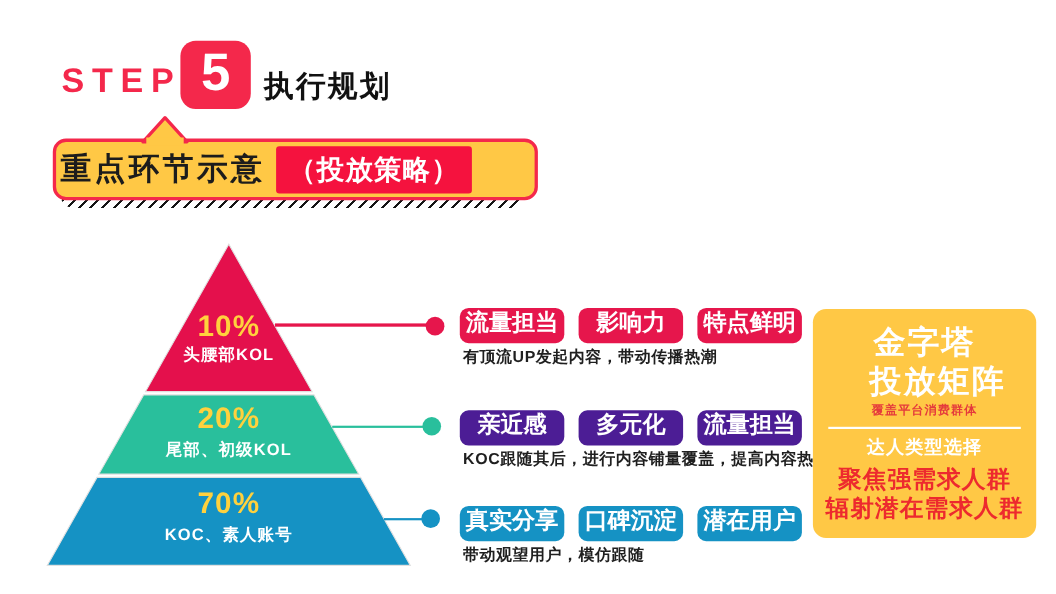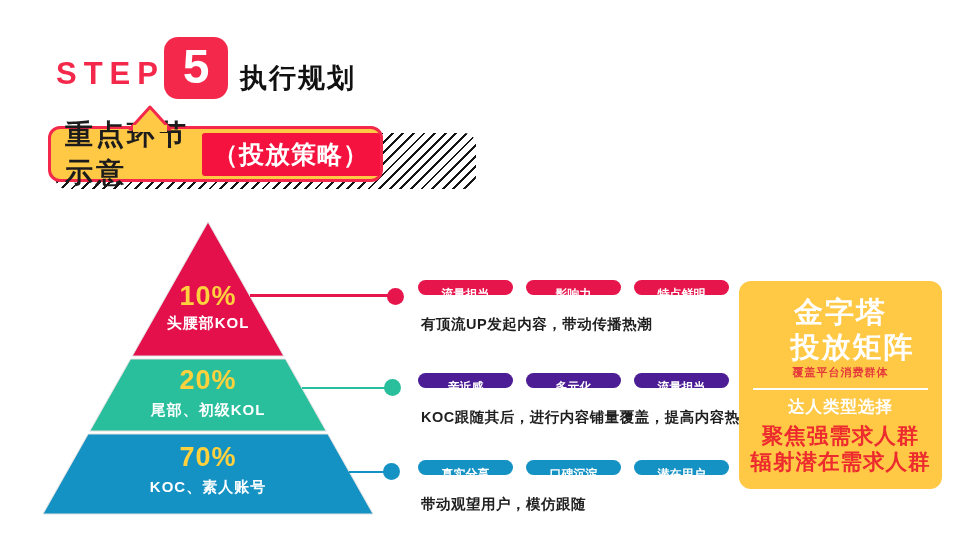--- a/index.html
+++ b/index.html
@@ -25,23 +25,23 @@
     font-size:27px; font-weight:bold; color:#111111; letter-spacing:2px;
   }
 
   
   .banner-hatch {
     position:absolute; left:43px; top:133px; width:421px; height:56px;
     border-radius:12px; z-index:1;
     background:repeating-linear-gradient(-45deg,#151515 0 2px,#ffffff 2px 7.5px);
   }
   .banner {
-    position:absolute; left:36px; top:126px; width:335px; height:56px;
+    position:absolute; left:36px; top:126px; width:441px; height:56px;
     background:#FFC845; border:3px solid #F4284B; border-radius:12px;
-    display:flex; align-items:center; padding-left:14px; z-index:2;
+    display:flex; align-items:center; padding-left:4px; z-index:2;
   }
   .banner-title { font-size:28px; font-weight:bold; color:#1c1c1c; letter-spacing:3px; }
   .banner-highlight {
     margin-left:10px; background:#F5123E; color:#ffffff;
     font-size:25px; font-weight:bold; padding:5px 11px; border-radius:3px;
     letter-spacing:1px; white-space:nowrap;
   }
   .callout-pointer { position:absolute; left:115px; top:104px; z-index:3; }
 
   
@@ -61,22 +61,22 @@
   .dot-1  { left:375px; top:288px; background:#E6164C; }
   .line-2 { left:290px; top:386.5px; width:92px; background:#29BF9C; }
   .dot-2  { left:372px; top:379px; background:#29BF9C; }
   .line-3 { left:337px; top:470.5px; width:44px; background:#1592C4; }
   .dot-3  { left:371px; top:463px; background:#1592C4; }
 
   
   .tag-row { position:absolute; left:406px; display:flex; gap:13px; }
   .row-1 { top:280px; } .row-2 { top:373px; } .row-3 { top:460px; }
   .pill {
-    width:95px; height:15px; border-radius:8px; color:#ffffff;
-    font-size:12px; font-weight:bold; text-align:center; line-height:28px;
+    width:95px; height:32px; border-radius:8px; color:#ffffff;
+    font-size:21px; font-weight:bold; text-align:center; line-height:28px;
     white-space:nowrap;
   }
   .pill-red   { background:#E6164C; }
   .pill-green { background:#4c1d95; }
   .pill-blue  { background:#1592C4; }
   .row-caption {
     position:absolute; left:409px; font-size:14.5px; font-weight:600;
     color:#1f1f1f; white-space:nowrap; letter-spacing:0.5px;
   }
   .cap-1 { top:315px; } .cap-2 { top:408px; } .cap-3 { top:495px; }

